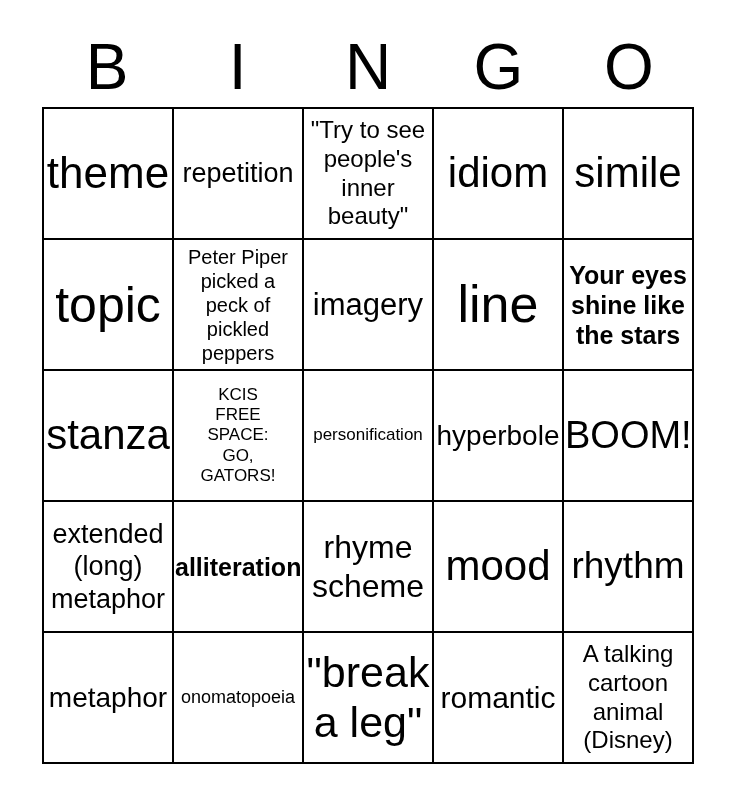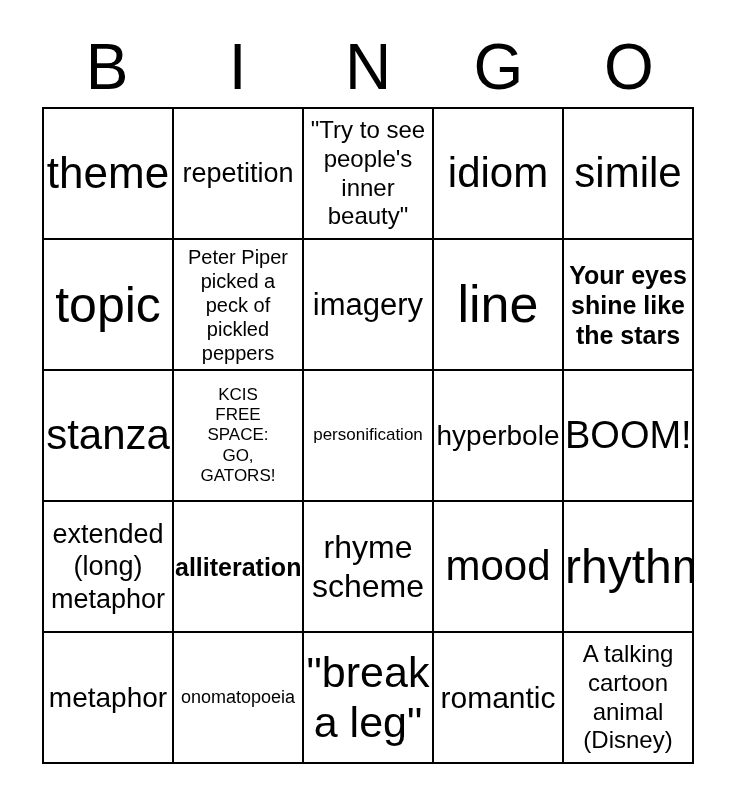--- a/index.html
+++ b/index.html
@@ -61,21 +61,21 @@
   .fs19 { font-size: 17px; }
   .fs20 { font-size: 20px; text-align: center; }
   .fs24 { font-size: 24px; }
   .fs25 { font-size: 25px; font-weight: bold; }
   .fs27 { font-size: 27px; }
   .fs28 { font-size: 28px; }
   .fs30 { font-size: 30px; }
   .fs31 { font-size: 31px; }
   .fs32 { font-size: 32px; }
   .fs38 { font-size: 38px; }
-  .fs40 { font-size: 48px; }
+  .fs40 { font-size: 37px; }
   .fs43 { font-size: 43px; line-height: 1.15; }
   .fs44 { font-size: 44px; }
   .fs46 { font-size: 42px; }
   .fs50 { font-size: 50px; }
   .fs52 { font-size: 52px; }
 </style>
 </head>
 <body>
 
 <div class="page">

